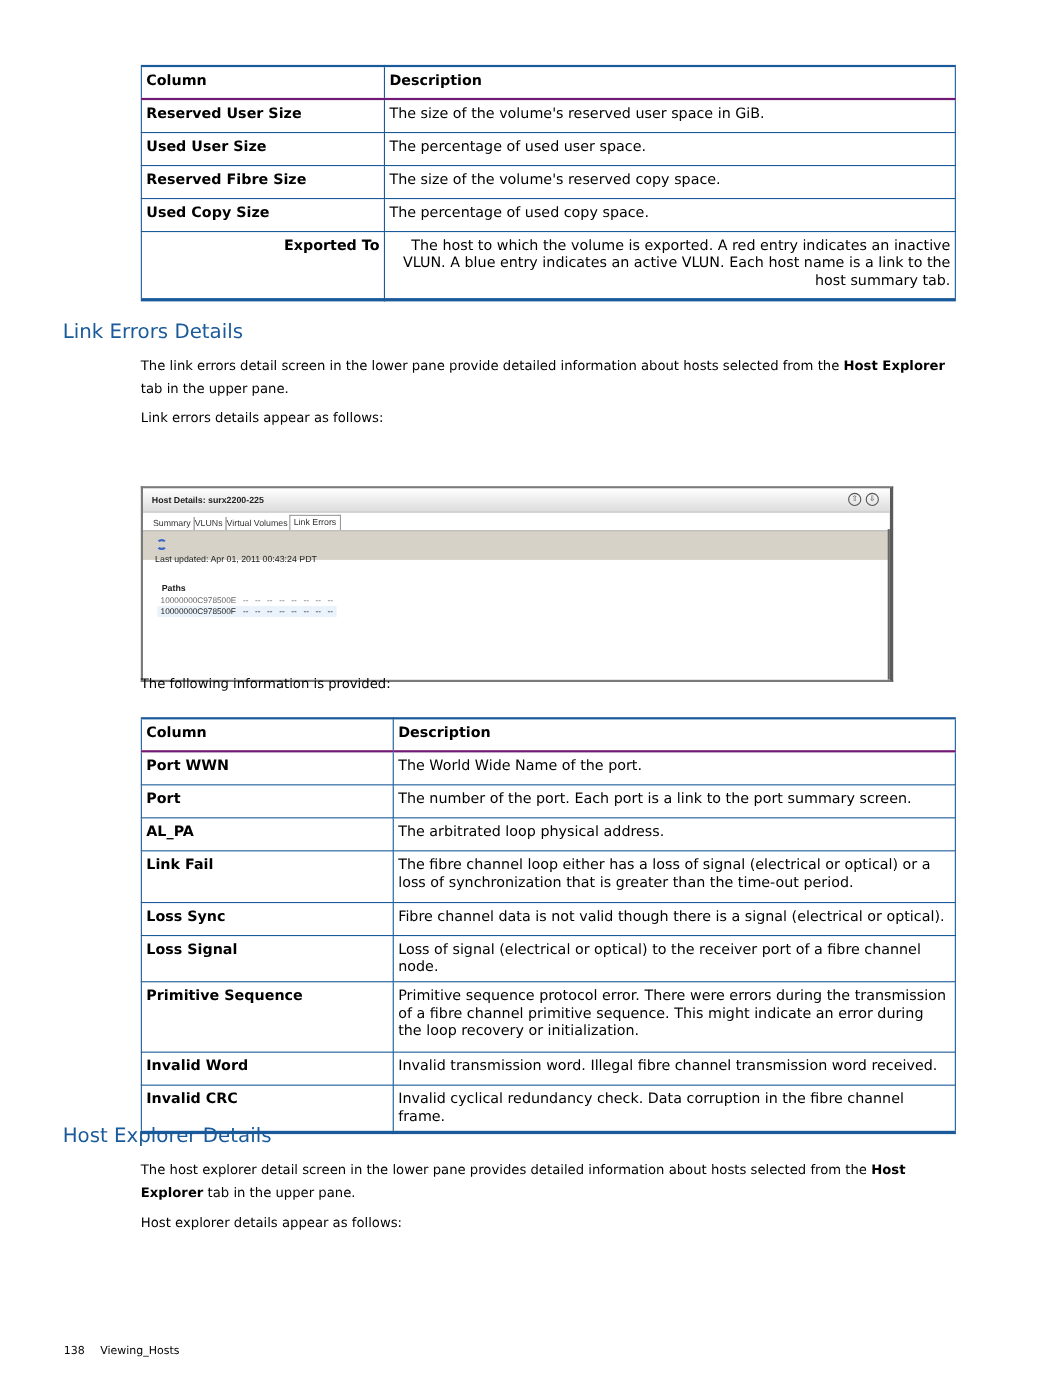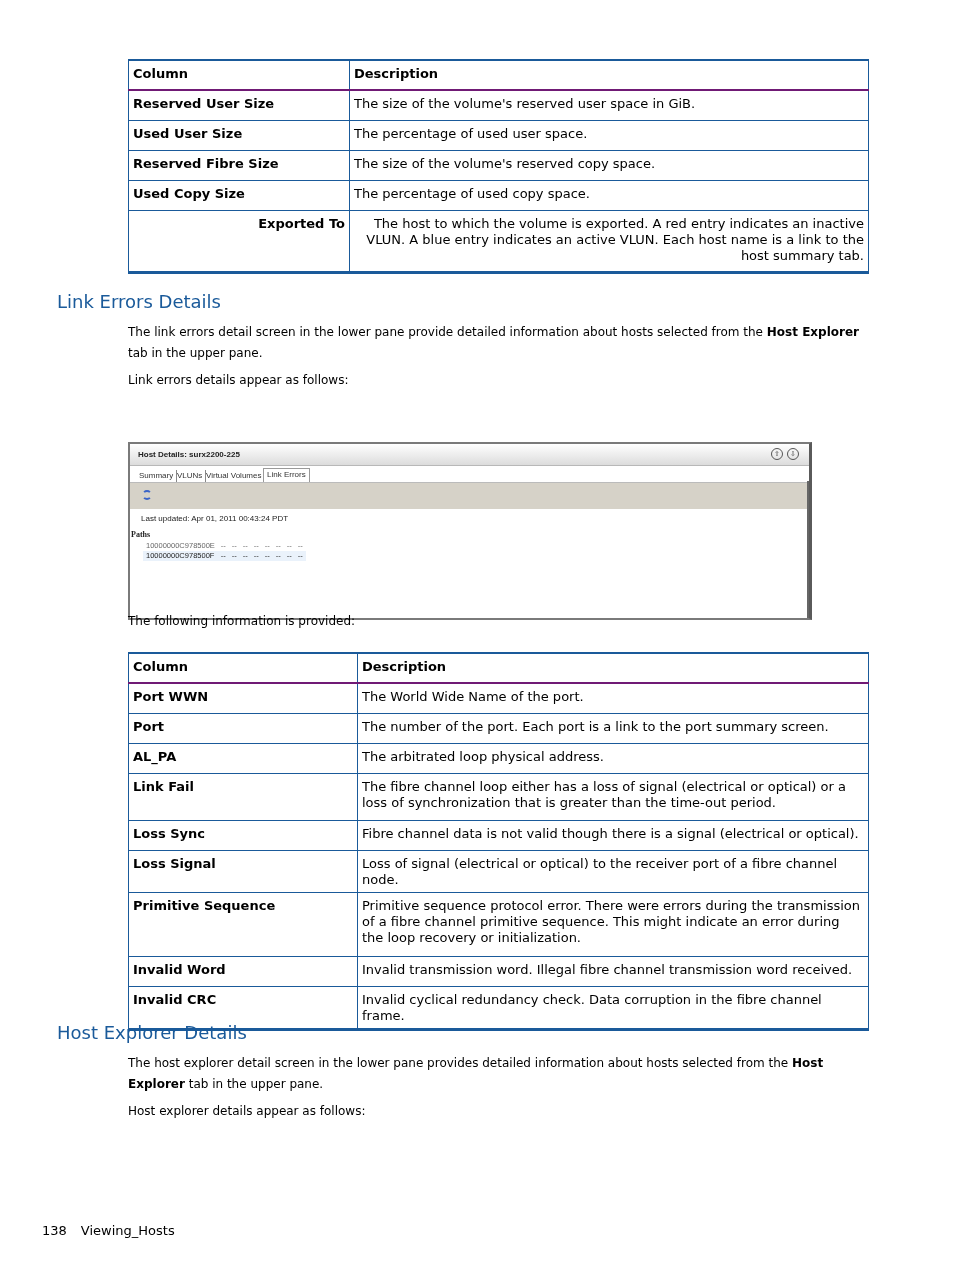--- a/index.html
+++ b/index.html
@@ -19,32 +19,32 @@
   
   .app { position: absolute; left: 128px; top: 411px; width: 684px; height: 178px; border: 2px solid #7a7a7a; border-right: 3px solid #5a5a5a; background: #fff; font-size: 8px; font-family: "Liberation Sans", sans-serif; overflow: hidden; box-sizing: border-box; margin-top: 31px; }
   .app-title { height: 21px; background: linear-gradient(#ffffff, #dcdcdc); border-bottom: 1px solid #b8b8b8; position: relative; }
   .app-title .t { position: absolute; left: 8px; top: 6px; font-weight: bold; color: #222; }
   .app-title .ic { position: absolute; top: 4px; width: 10px; height: 10px; border: 1px solid #555; border-radius: 50%; font-size: 7px; line-height: 10px; text-align: center; color: #444; }
   .tabs { height: 14px; position: relative; margin-top: 2px; }
   .tab { position: absolute; top: 2px; height: 12px; padding: 0 3px; line-height: 12px; color: #333; border-right: 1px solid #888; }
   .tab.active { background: #fff; border: 1px solid #999; border-bottom: none; top: 0; height: 14px; }
   .toolbar { height: 26px; background: #d6d2c8; border-top: 1px solid #bbb; position: relative; }
   .refresh { position: absolute; left: 12px; top: 7px; width: 10px; height: 10px; border: 2px solid #3a64c8; border-radius: 50%; border-left-color: transparent; border-right-color: transparent; box-sizing: border-box; }
-  .updated { position: absolute; left: 11px; top: 70px; color: #222; }
-  .paths { position: absolute; left: 1px; top: 86px; font-weight: bold; color: #222; font-family: Liberation Serif, serif; }
+  .updated { position: absolute; left: 11px; top: 60px; color: #222; }
+  .paths { position: absolute; left: 17px; top: 86px; font-weight: bold; color: #222; }
   .grid { position: absolute; left: 13px; top: 97px; border-collapse: collapse; font-size: 7.5px; color: #333; }
   .grid th { font-weight: normal; text-align: left; background: linear-gradient(#fafafa, #e4e4e4); border: 1px solid #bdbdbd; height: 20px; padding: 0 3px; vertical-align: top; line-height: 9px; padding-top: 2px; box-sizing: border-box; }
   .grid td { height: 10px; padding: 0 3px; line-height: 10px; color: #333; }
   .grid tr.r1 td { background: #ffffff; color: #666; }
   .grid tr.r2 td { background: #eaf2fb; color: #222; }
   .grid td.num { text-align: right; }
   .sorttri { color: #3a64c8; }
   .scrollbar { position: absolute; right: 0; top: 37px; width: 2px; bottom: 0; background: #666; }
 
-  .footer { position: absolute; left: 42px; top: 1223px; font-size: 13px; }
+  .footer { position: absolute; left: 58px; top: 1223px; font-size: 10px; }
   .footer span { margin-right: 14px; }
 </style>
 </head>
 <body>
 
 <table class="doc" style="left:128px; top:59px; width:740px;">
   <colgroup>
       <col style="width:221px">
       <col style="width:519px">
     </colgroup>

